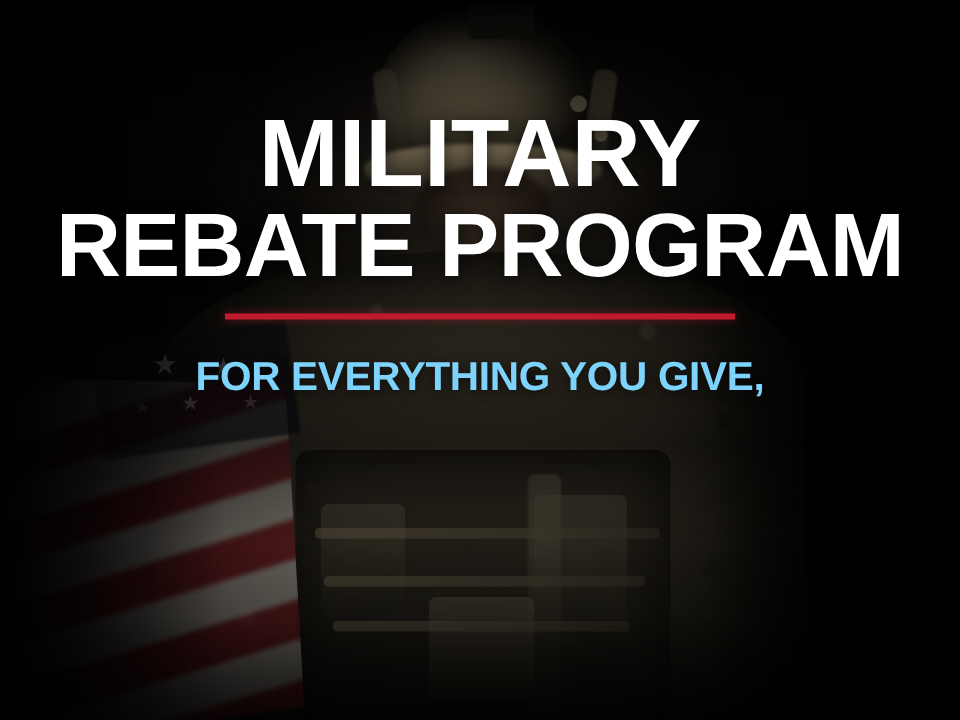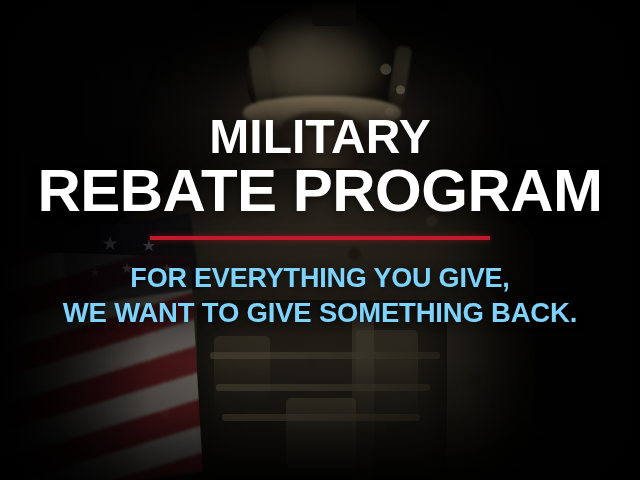--- a/index.html
+++ b/index.html
@@ -211,21 +211,21 @@
 
   .headline {
     color:#fff;
     font-weight:bold;
     letter-spacing:-0.5px;
     text-transform:uppercase;
     line-height:.96;
     white-space:nowrap;
     text-shadow:0 2px 10px rgba(0,0,0,.55);
   }
-  .headline-1 { margin-top:114px; font-size:48px; letter-spacing:0px; }
+  .headline-1 { margin-top:72px; font-size:64px; letter-spacing:0px; }
   .headline-2 { margin-top:2px;  font-size:60px; letter-spacing:-0.5px; }
 
   .rule {
     margin-top:16px;
     width:340px; height:4px;
     background:#c21a2d;
     box-shadow:0 0 6px rgba(194,26,45,.5);
   }
 
   .sub {
@@ -284,16 +284,15 @@
     <div class="type-scrim"></div>
   </div>
 
   <div class="content">
     <div class="headline headline-1">MILITARY</div>
     <div class="headline headline-2">REBATE PROGRAM</div>
 
     <div class="rule"></div>
 
     <div class="sub sub-1">FOR EVERYTHING YOU GIVE,</div>
-    <div class="sub sub-2">WE WANT TO GIVE SOMETHING BACK.</div>
   </div>
 
 </div>
 
 </body></html>

